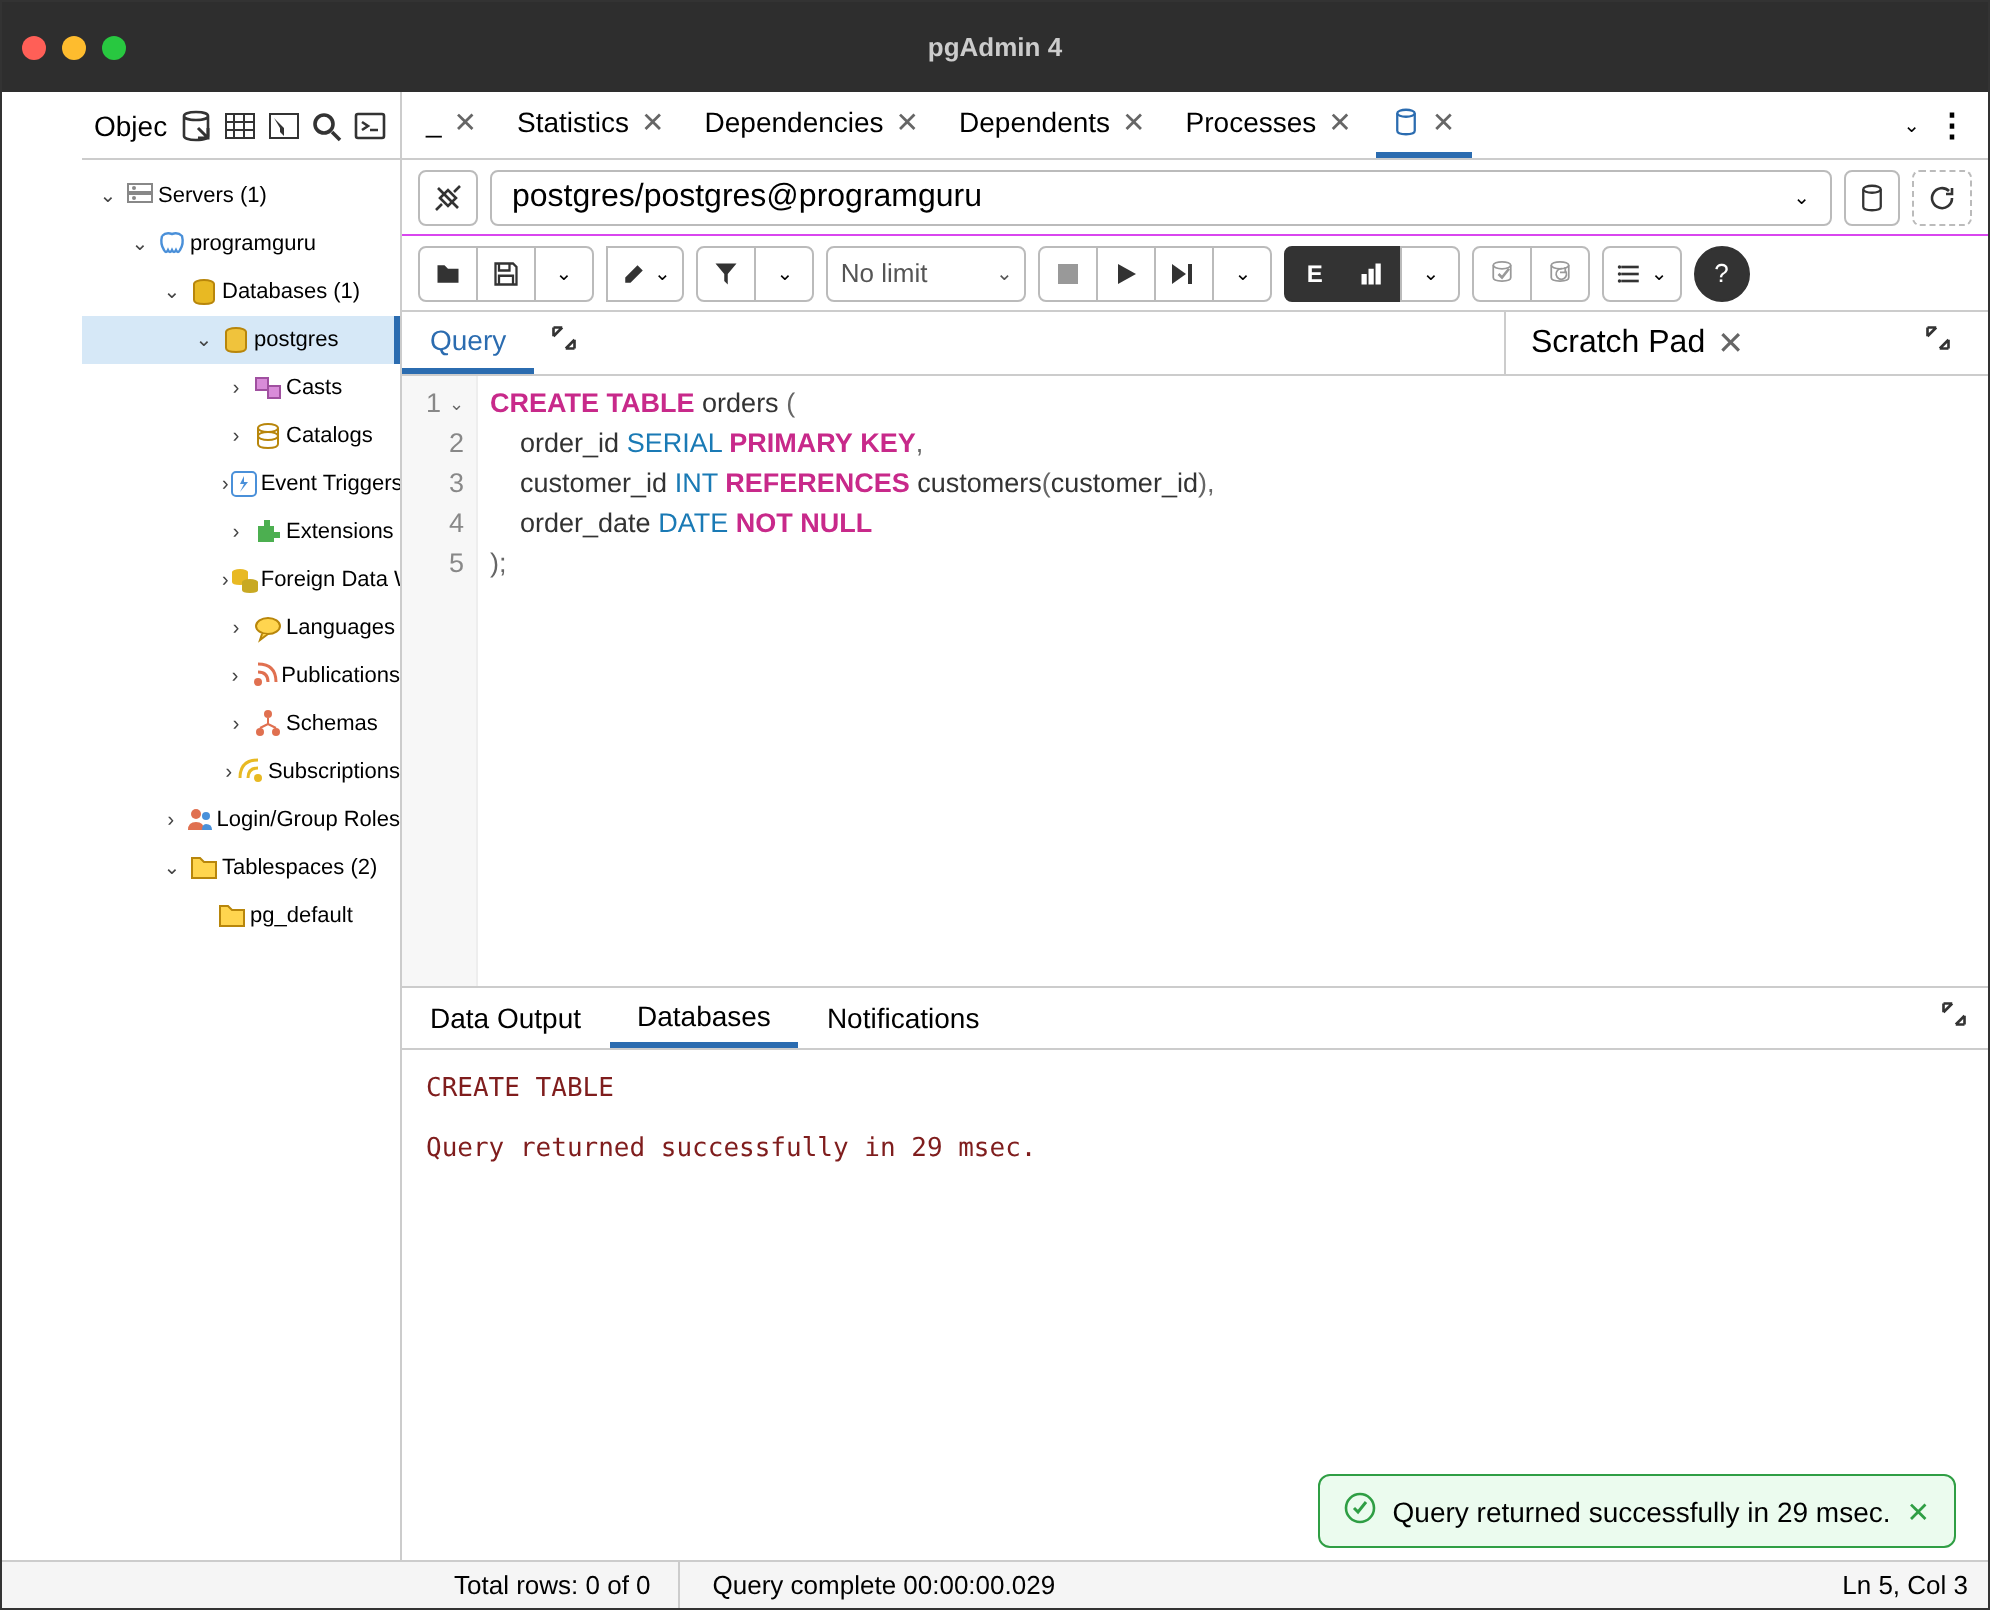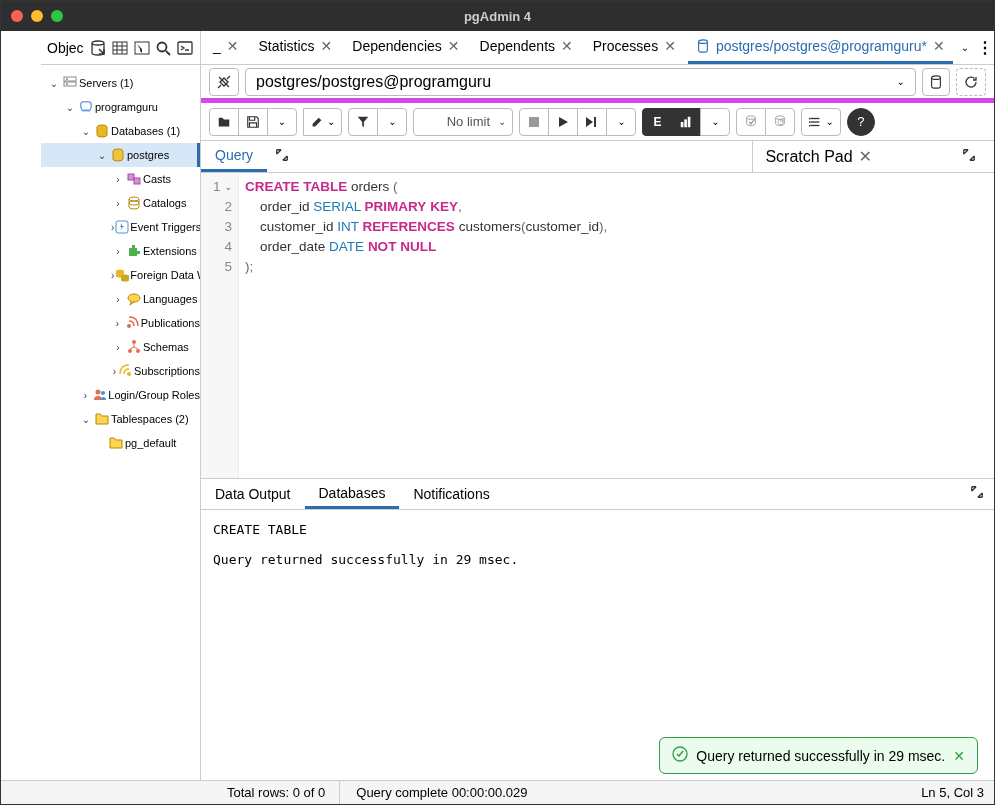--- a/index.html
+++ b/index.html
@@ -1,17 +1,17 @@
 <!DOCTYPE html>
 <html><head>
 <meta charset="utf-8">
 <style>
 * { box-sizing: border-box; margin: 0; padding: 0; font-family: -apple-system, BlinkMacSystemFont, "Segoe UI", sans-serif; }
 body { width: 995px; height: 805px; background: #fff; overflow: hidden; position: relative; border: 1px solid #333;}
-.titlebar { height: 30px; background: #2e2e2e; display: flex; align-items: center; padding: 0 10px; position: relative; text-decoration: underline; }
+.titlebar { height: 45px; background: #2e2e2e; display: flex; align-items: center; padding: 0 10px; position: relative; text-decoration: underline; }
 .traffic { display: flex; gap: 8px; }
 .tdot { width: 12px; height: 12px; border-radius: 50%; }
 .tdot.r { background: #ff5f57; } .tdot.y { background: #febc2e; } .tdot.g { background: #28c840; }
 .title { position: absolute; left: 50%; transform: translateX(-50%); color: #ccc; font-size: 13px; font-weight: 600; }
 
 .main { display: flex; height: calc(100% - 30px - 24px); }
 .sidebar { width: 200px; border-right: 1px solid #ccc; overflow: hidden; font-size: 14px; padding-left: 40px; }
 .shead { height: 34px; display: flex; align-items: center; border-bottom: 1px solid #ccc; padding: 0 6px; gap: 4px; }
 .shead .lbl { font-size: 14px; margin-right: 2px; }
 .ibtn { width: 26px; height: 26px; display: inline-flex; align-items: center; justify-content: center; border: none; background: transparent; cursor: pointer; }
@@ -26,33 +26,33 @@
 .content { flex: 1; display: flex; flex-direction: column; overflow: hidden; }
 
 .tabs { height: 34px; border-bottom: 1px solid #ccc; display: flex; align-items: center; padding: 0 4px; gap: 4px; overflow: hidden; }
 .tab { display: flex; align-items: center; gap: 6px; padding: 0 8px; height: 100%; font-size: 14px; border-bottom: 3px solid transparent; cursor: pointer; white-space: nowrap; }
 .tab .x { font-size: 14px; color: #666; }
 .tab.active { border-bottom-color: #2b6cb0; color: #2b6cb0; }
 .tab.active .ic svg { fill: #2b6cb0; stroke: #2b6cb0; }
 .tabspace { flex: 1; }
 .tabend { display: flex; align-items: center; gap: 8px; padding-right: 6px; }
 
-.connrow { height: 38px; border-bottom: 5px solid #d946ef; display: flex; align-items: center; padding: 0 8px; gap: 6px; }
+.connrow { height: 38px; border-bottom: 1px solid #d946ef; display: flex; align-items: center; padding: 0 8px; gap: 6px; }
 .cbtn { height: 28px; border: 1px solid #bbb; border-radius: 4px; background: #fff; display: inline-flex; align-items: center; justify-content: center; padding: 0 6px; cursor: pointer; }
 .connsel { flex: 1; height: 28px; border: 1px solid #bbb; border-radius: 4px; display: flex; align-items: center; padding: 0 10px; justify-content: space-between; }
 .rolebtn { width: 28px; }
 .refresh { margin-left: auto; border-style: dashed; }
 
 .toolbar { height: 38px; border-bottom: 1px solid #ccc; display: flex; align-items: center; padding: 0 8px; gap: 6px; }
 .tbtn { height: 28px; min-width: 30px; border: 1px solid #bbb; border-radius: 4px; background: #fff; display: inline-flex; align-items: center; justify-content: center; padding: 0 6px; cursor: pointer; font-size: 13px; }
 .tgrp { display: flex; }
 .tgrp .tbtn { border-radius: 0; margin-left: -1px; }
 .tgrp .tbtn:first-child { border-radius: 4px 0 0 4px; margin-left: 0; }
 .tgrp .tbtn:last-child { border-radius: 0 4px 4px 0; }
-.tsel { min-width: 100px; justify-content: flex-end; gap: 8px; color: #555; }
+.tsel { min-width: 100px; justify-content: space-between; gap: 8px; color: #555; }
 .tdark { background: #333; color: #fff; border-color: #333; }
 
 .editortabs { height: 32px; border-bottom: 1px solid #ccc; display: flex; align-items: center; position: relative; }
 .etab { padding: 0 14px; height: 100%; display: flex; align-items: center; font-size: 14px; cursor: pointer; }
 .etab.active { border-bottom: 3px solid #2b6cb0; color: #2b6cb0; }
 .scratch { margin-left: auto; display: flex; align-items: center; gap: 6px; padding-right: 10px; border-left: 1px solid #ccc; height: 100%; padding-left: 12px; }
 .scratch .x { color: #666; cursor: pointer; }
 .expand { cursor: pointer; padding: 0 8px; }
 
 .editor { flex: 1; display: flex; font-family: Menlo, Consolas, monospace; font-size: 13.5px; line-height: 20px; overflow: hidden; position: relative; }
@@ -63,21 +63,21 @@
 .kw { color: #c8298a; font-weight: 600; }
 .ty { color: #1a7ab5; }
 .op { color: #666; }
 .id { color: #333; }
 
 .watermark { position: absolute; top: 50%; left: 50%; transform: translate(-50%, -30%); font-size: 70px; font-weight: 700; color: rgba(90, 120, 210, 0.2); pointer-events: none; letter-spacing: -2px; white-space: nowrap; font-family: -apple-system, sans-serif;}
 
 .outtabs { height: 32px; border-top: 1px solid #ccc; border-bottom: 1px solid #ccc; display: flex; align-items: center; }
 .otab { padding: 0 14px; height: 100%; display: flex; align-items: center; font-size: 14px; cursor: pointer; }
 .otab.active { border-bottom: 3px solid #2b6cb0; }
-.output { height: 270px; padding: 12px; font-family: Menlo, Consolas, monospace; font-size: 13px; white-space: pre; color: #000000; position: relative; }
+.output { height: 270px; padding: 12px; font-family: Menlo, Consolas, monospace; font-size: 13px; white-space: pre; color: #7f1d1d; position: relative; }
 
 .toast { position: absolute; bottom: 30px; right: 16px; border: 1px solid #2f9e44; background: #ebfbee; border-radius: 6px; padding: 8px 12px; display: flex; align-items: center; gap: 8px; font-size: 14px; }
 .toast .chk { color: #2f9e44; }
 .toast .x { color: #2f9e44; cursor: pointer; }
 
 .statusbar { position: absolute; bottom: 0; left: 0; right: 0; height: 24px; border-top: 1px solid #ccc; background: #f5f5f5; display: flex; align-items: center; font-size: 13px; padding: 0 10px; gap: 16px; }
 .statusbar .seg { border-right: 1px solid #ccc; padding-right: 14px; height: 100%; display: flex; align-items: center; }
 .statusbar .rt { margin-left: auto; }
 .statusbar .sidegap { width: 200px; }
 .carets { font-size: 10px; }
@@ -325,21 +325,20 @@
           <span>Processes</span>
           <span class="x">✕</span>
         </div>
       <div class="tab active">
           <span class="ic">
             <svg width="14" height="14" viewBox="0 0 16 16">
               <ellipse cx="8" cy="3" rx="5" ry="2" fill="none" stroke="#2b6cb0" stroke-width="1.3"></ellipse>
               <path d="M3 3 L3 13 Q3 15 8 15 Q13 15 13 13 L13 3" fill="none" stroke="#2b6cb0" stroke-width="1.3"></path>
             </svg>
           </span>
-          <span>postgres/postgres@programguru*</span>
           <span class="x">✕</span>
         </div>
       <div class="tabspace"></div>
       <div class="tabend">
         <span class="carets">⌄</span>
         <span style="font-size:16px;font-weight:bold;">⋮</span>
       </div>
     </div>
 
     <div class="connrow">

